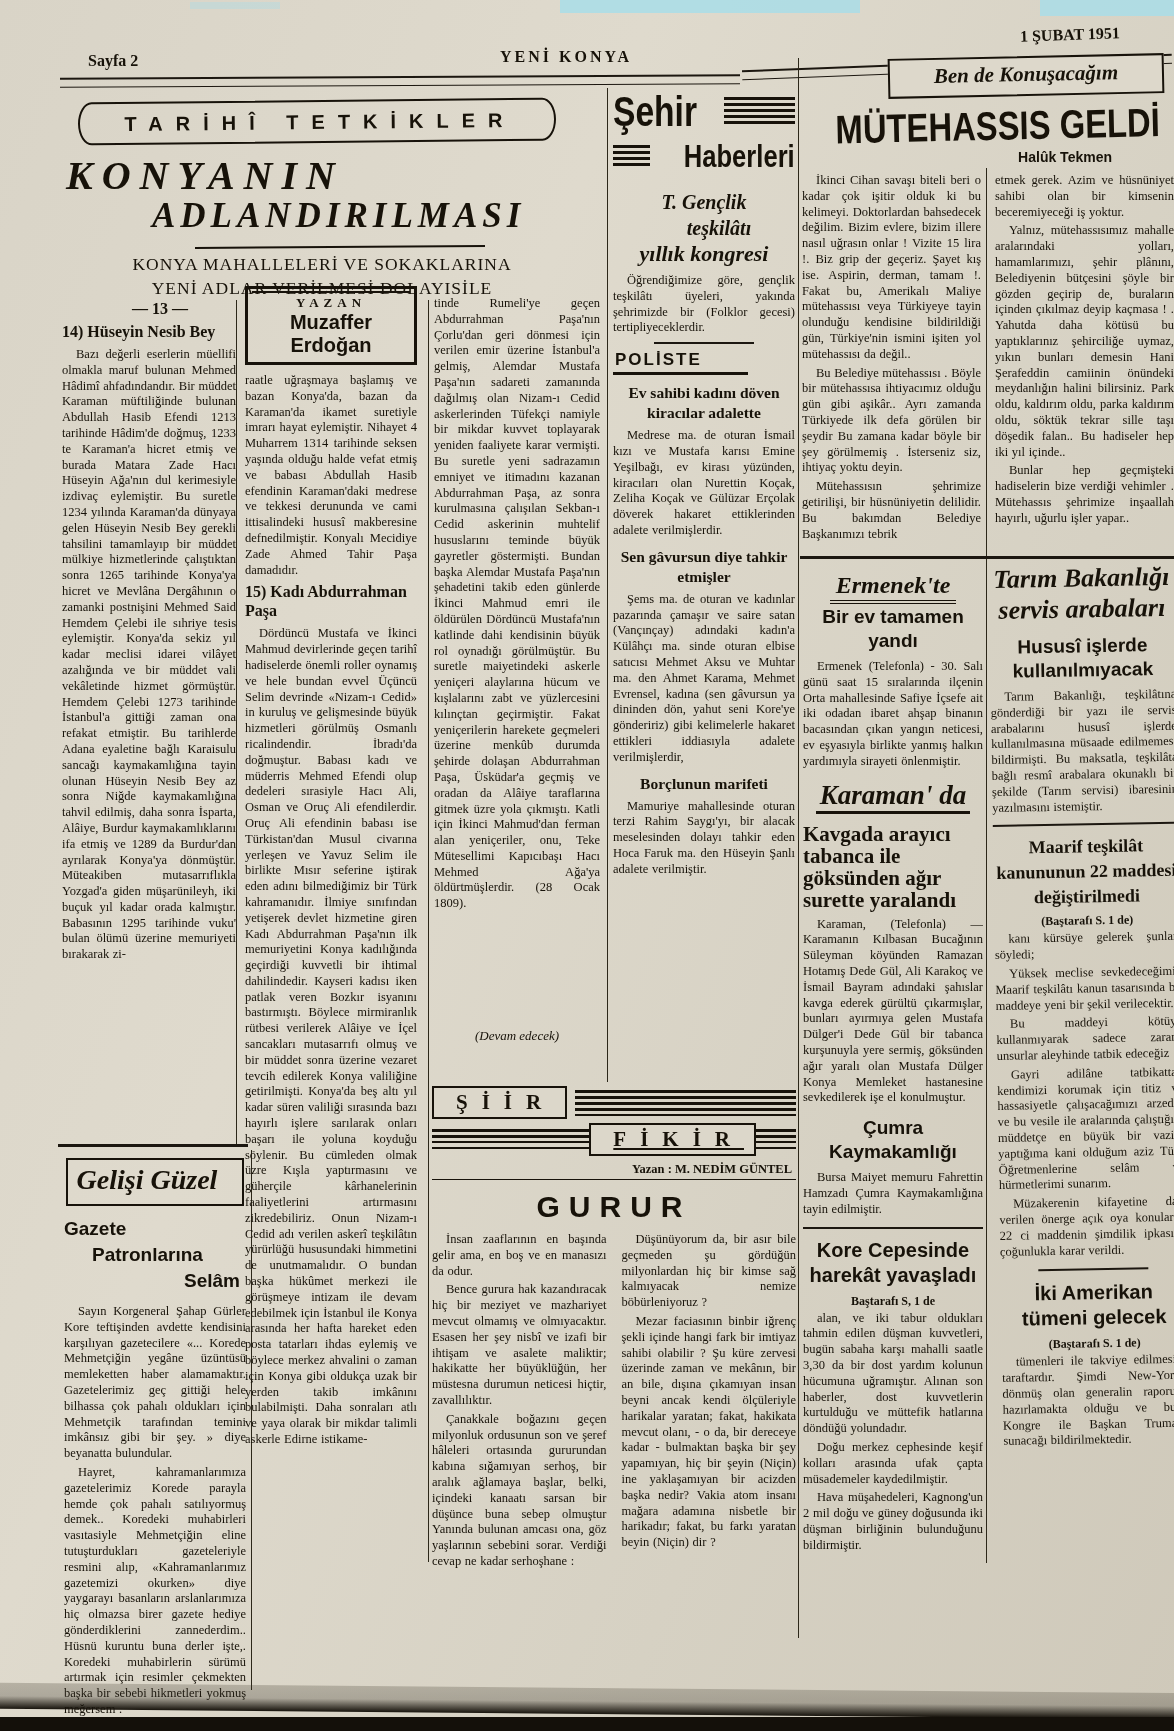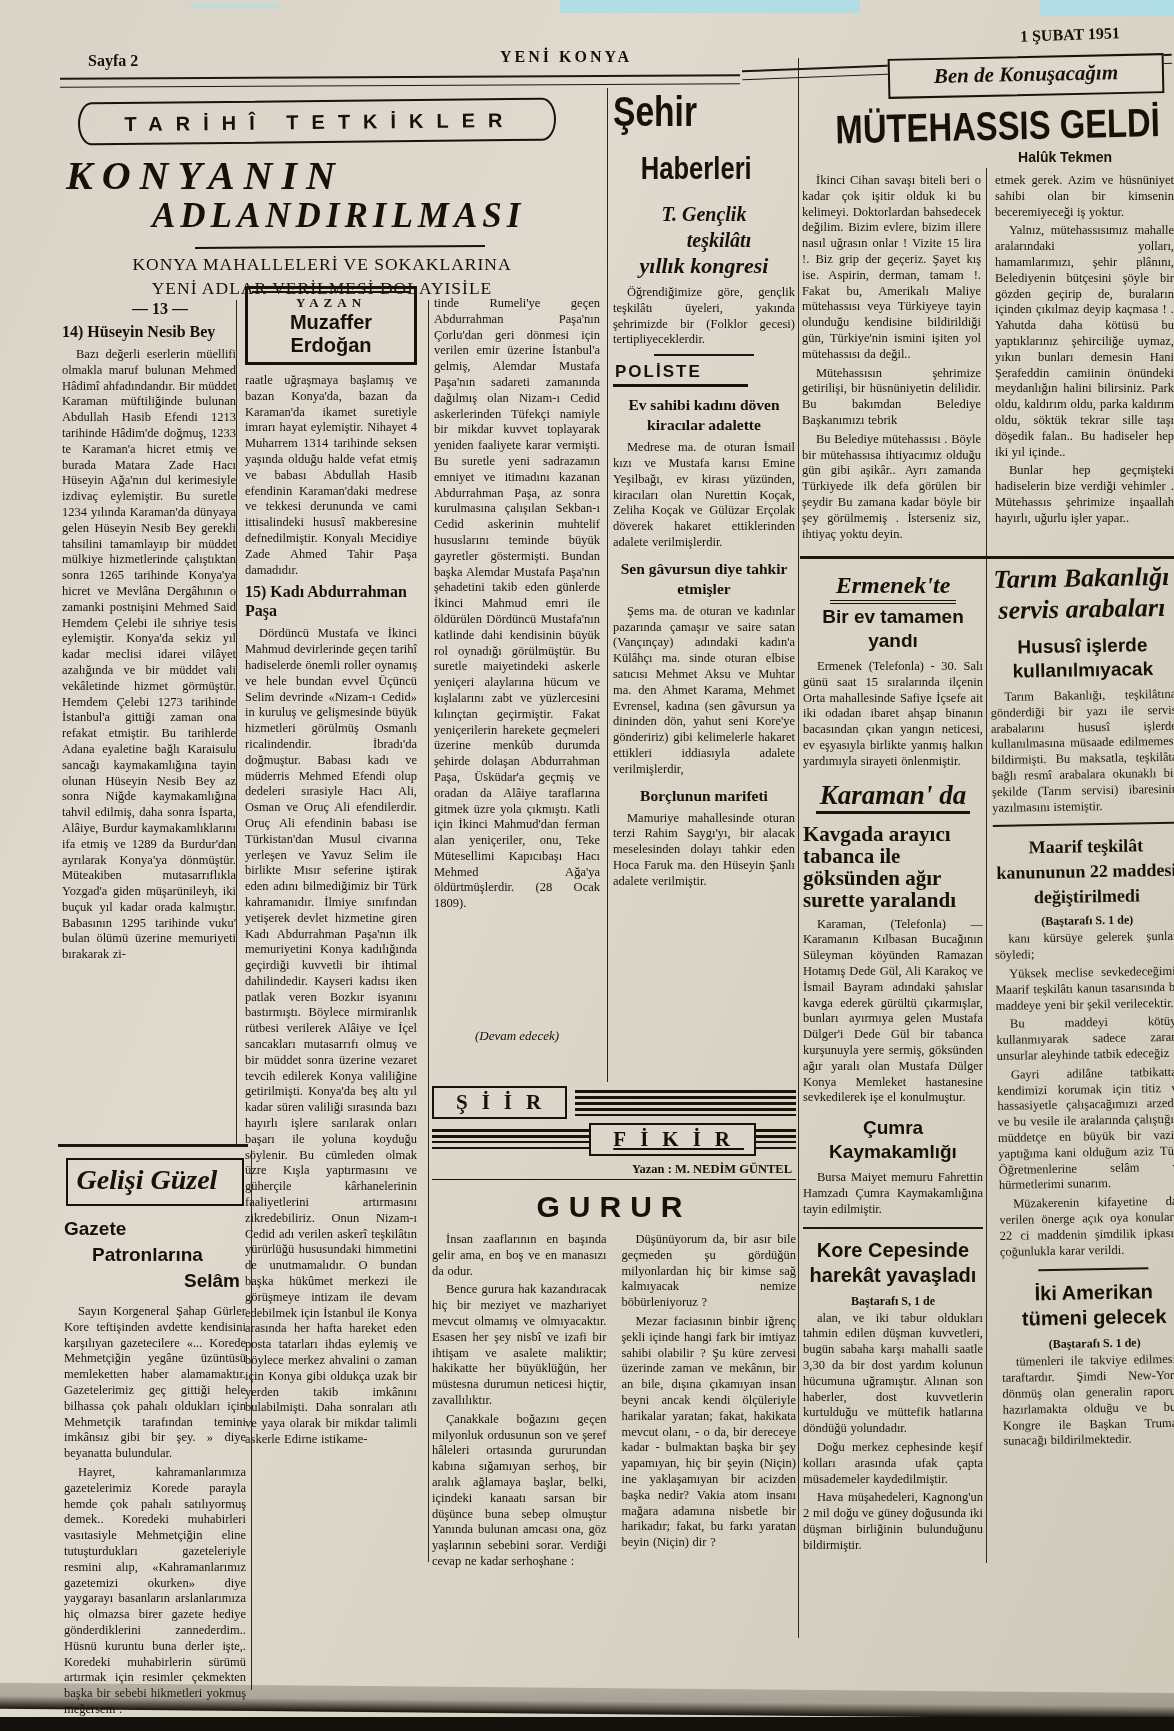--- a/index.html
+++ b/index.html
@@ -25,21 +25,21 @@
   .subtitle{font-size:17.5px;letter-spacing:1px;text-align:center;line-height:24px;}
   .part-label{font-weight:bold;font-size:16px;text-align:center;}
   .col-head{font-weight:bold;font-size:16px;line-height:19px;margin:4px 0 6px 0;}
   .yazan-box{border:3px solid #17120a;text-align:center;padding:2px 4px 5px 4px;}
   .yazan-label{font-weight:bold;font-size:13px;letter-spacing:5px;border-top:2px solid #17120a;border-bottom:0;display:block;padding-top:2px;}
   .yazan-name{font-family:"Liberation Sans",sans-serif;font-weight:bold;font-size:20px;}
   .gelisi-title-box{border:2.5px solid #17120a;text-align:center;font-style:italic;font-weight:bold;font-size:28px;padding:4px 16px 8px 0;}
   .stair{font-family:"Liberation Sans",sans-serif;font-weight:bold;font-size:19px;line-height:26px;}
   .sehir-word{font-family:"Liberation Sans",sans-serif;font-weight:bold;font-size:42px;display:inline-block;transform:scaleX(.8);transform-origin:left;}
   .hab-word{font-family:"Liberation Sans",sans-serif;font-weight:bold;font-size:32px;display:inline-block;transform:scaleX(.8);transform-origin:right;}
-  .logo-row{display:flex;align-items:flex-start;gap:6px;flex-direction:column;}
+  .logo-row{display:flex;align-items:center;gap:6px;}
   .ital-head{font-style:italic;font-weight:bold;text-align:center;}
   .rubric{font-family:"Liberation Sans",sans-serif;font-weight:bold;font-size:17px;letter-spacing:2px;
           border-bottom:3px solid #17120a;display:inline-block;padding:0 46px 2px 2px;}
   .sub-head{font-weight:bold;font-size:15.5px;text-align:center;line-height:20px;margin:8px 0 5px 0;}
   .word-box{border:2px solid #17120a;font-weight:bold;font-size:21px;letter-spacing:14px;padding:2px 10px 2px 22px;background:#dcd7ca;}
   .gurur-title{font-family:"Liberation Sans",sans-serif;font-weight:bold;font-size:30px;letter-spacing:9px;text-align:center;margin:10px 0 8px 0;}
   .gurur-cols{display:flex;gap:15px;}
   .gcol{flex:1;}
   .byline-r{font-weight:bold;font-size:12.5px;text-align:right;border-bottom:1.5px solid #17120a;padding:6px 4px 2px 0;}
   .bende-box{border:2px solid #17120a;text-align:center;font-style:italic;font-weight:bold;font-size:21px;padding:4px 0 7px 0;transform:rotate(-1.2deg);background:#ddd8cb;}
@@ -200,22 +200,22 @@
     </div>
   </div>
 
   <div class="abs" style="left:802px;top:48px;width:372px;height:512px;overflow:hidden;">
     <div class="bende-box" style="margin:8px 10px 0 86px;">Ben de Konuşacağım</div>
     <div class="mut-title">MÜTEHASSIS GELDİ</div>
     <div class="mut-byline">Halûk Tekmen</div>
     <div class="two-col">
       <div class="tcol body-text">
           <p>İkinci Cihan savaşı biteli beri o kadar çok işitir olduk ki bu kelimeyi. Doktorlardan bahsedecek değilim. Bizim evlere, bizim illere nasıl uğrasın onlar ! Vizite 15 lira !. Biz grip der geçeriz. Şayet kış ise. Aspirin, derman, tamam !. Fakat bu, Amerikalı Maliye mütehassısı veya Türkiyeye tayin olunduğu kendisine bildirildiği gün, Türkiye'nin ismini işiten yol mütehassısı da değil..</p>
+          <p>Bu Belediye mütehassısı . Böyle bir mütehassısa ihtiyacımız olduğu gün gibi aşikâr.. Ayrı zamanda Türkiyede ilk defa görülen bir şeydir Bu zamana kadar böyle bir şey görülmemiş . İsterseniz siz, ihtiyaç yoktu deyin.</p>
           <p>Mütehassısın şehrimize getirilişi, bir hüsnüniyetin delilidir. Bu bakımdan Belediye Başkanımızı tebrik</p>
-          <p>Bu Belediye mütehassısı . Böyle bir mütehassısa ihtiyacımız olduğu gün gibi aşikâr.. Ayrı zamanda Türkiyede ilk defa görülen bir şeydir Bu zamana kadar böyle bir şey görülmemiş . İsterseniz siz, ihtiyaç yoktu deyin.</p>
         </div>
       <div class="tcol body-text cont">
           <p>etmek gerek. Azim ve hüsnüniyet sahibi olan bir kimsenin beceremiyeceği iş yoktur.</p>
           <p>Yalnız, mütehassısımız mahalle aralarındaki yolları, hamamlarımızı, şehir plânını, Belediyenin bütçesini şöyle bir gözden geçirip de, buraların içinden çıkılmaz deyip kaçmasa ! . Yahutda daha kötüsü bu yaptıklarınız şehirciliğe uymaz, yıkın bunları demesin Hani Şerafeddin camiinin önündeki meydanlığın halini bilirsiniz. Park oldu, kaldırım oldu, parka kaldırım oldu, söktük tekrar sille taşı döşedik falan.. Bu hadiseler hep iki yıl içinde..</p>
           <p>Bunlar hep geçmişteki hadiselerin bize verdiği vehimler . Mütehassıs şehrimize inşaallah hayırlı, uğurlu işler yapar..</p>
         </div>
     </div>
   </div>
   <div class="hrule" style="left:800px;top:556px;width:374px;height:3px;"></div>
 

